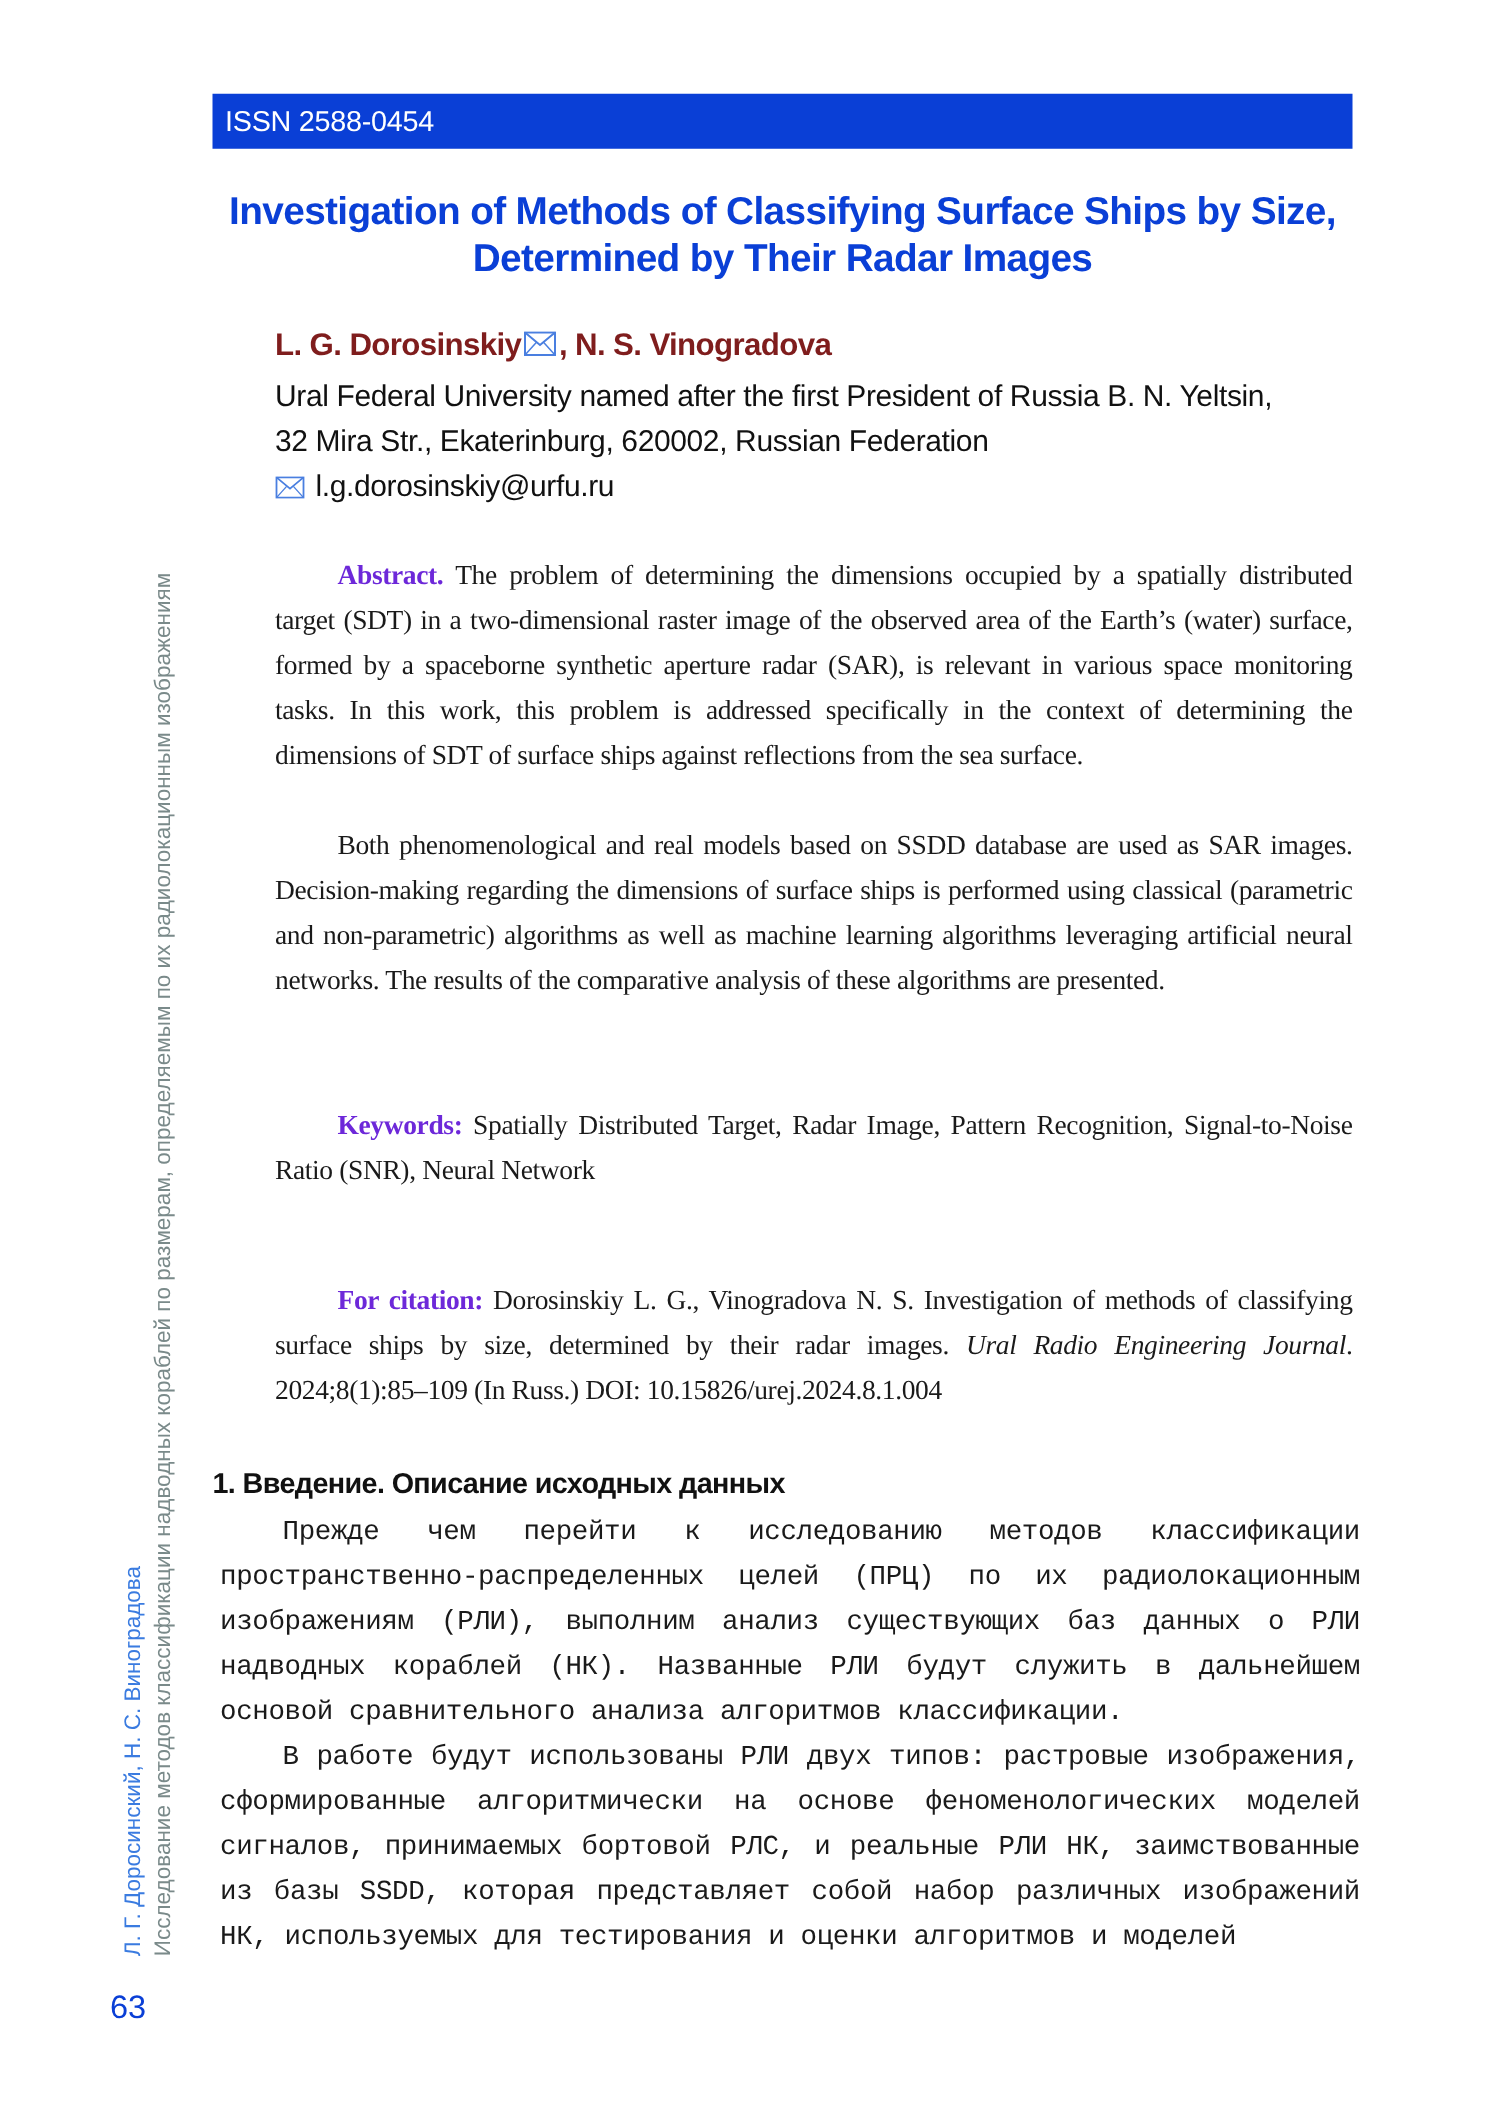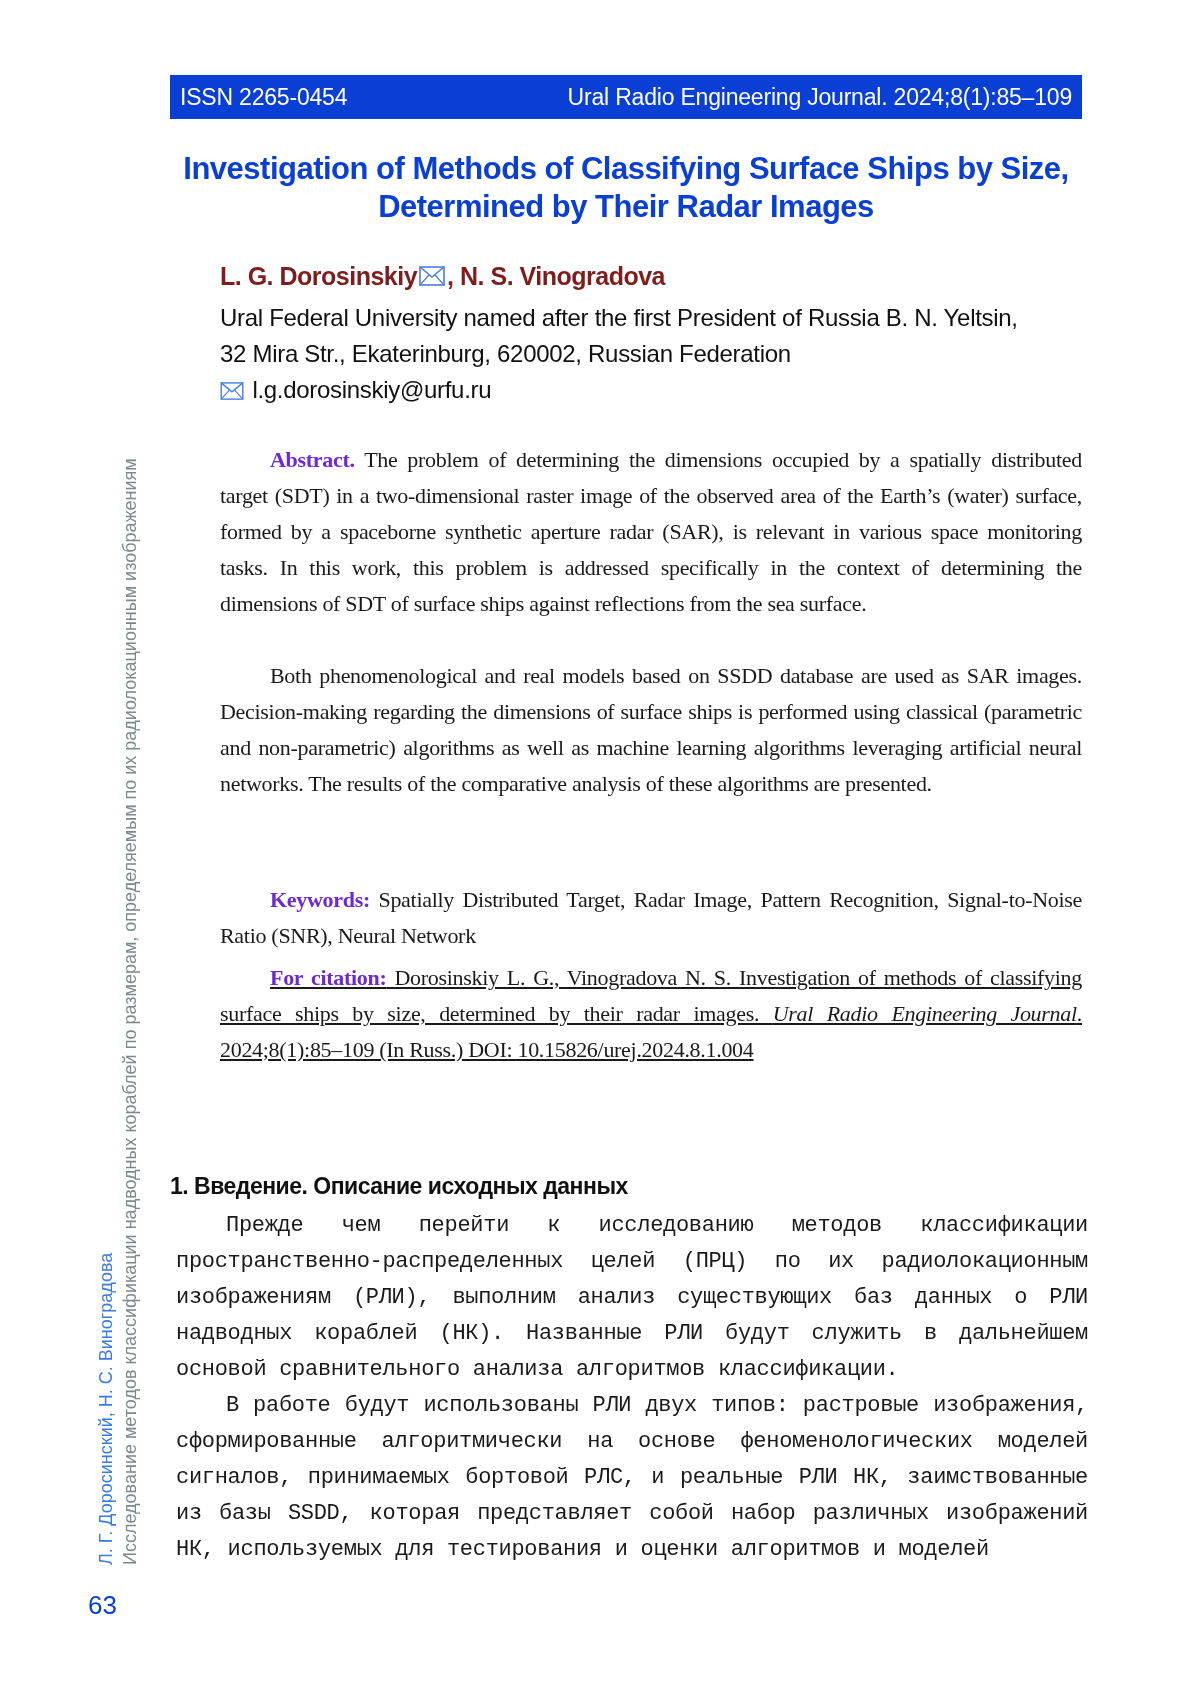--- a/index.html
+++ b/index.html
@@ -17,22 +17,21 @@
   .side { position:absolute; transform-origin:left top; transform:rotate(-90deg); white-space:nowrap; font-family:"Liberation Sans", sans-serif; font-size:18px; }
   .side-authors { left:96px; top:1565px; color:#3a7be0; }
   .side-title { left:120px; top:1565px; color:#7a8a8a; }
   .page-num { position:absolute; left:88px; top:1590px; color:#0a3fd6; font-family:"Liberation Sans", sans-serif; font-size:26px; }
   em { font-style:italic; }
 </style>
 </head>
 <body>
 
 <div class="header-bar">
-  <span>ISSN 2265-0454</span>
-  <span>Ural Radio Engineering Journal. 2024;8(1):85–109</span>
+  <span>ISSN 2588-0454</span>
 </div>
 
 <div class="title">
   <div>Investigation of Methods of Classifying Surface Ships by Size,</div>
   <div>Determined by Their Radar Images</div>
 </div>
 
 <div class="authors">
   <span>L. G. Dorosinskiy</span><svg class="mail-icon" viewBox="0 0 26 20">
       <rect x="1" y="1" width="24" height="18" fill="none" stroke="#4a7fe0" stroke-width="1.6"></rect>
@@ -56,21 +55,21 @@
 
 <div class="para indent" style="top:442px;">
   <span class="blue-lbl">Abstract.</span><span> The problem of determining the dimensions occupied by a spatially distributed target (SDT) in a two-dimensional raster image of the observed area of the Earth’s (water) surface, formed by a spaceborne synthetic aperture radar (SAR), is relevant in various space monitoring tasks. In this work, this problem is addressed specifically in the context of determining the dimensions of SDT of surface ships against reflections from the sea surface.</span>
 </div>
 <div class="para indent" style="top:658px;">Both phenomenological and real models based on SSDD database are used as SAR images. Decision-making regarding the dimensions of surface ships is performed using classical (parametric and non-parametric) algorithms as well as machine learning algorithms leveraging artificial neural networks. The results of the comparative analysis of these algorithms are presented.</div>
 
 <div class="para indent" style="top:882px;">
   <span class="blue-lbl">Keywords:</span><span> Spatially Distributed Target, Radar Image, Pattern Recognition, Signal-to-Noise Ratio (SNR), Neural Network</span>
 </div>
 
-<div class="para indent" style="top:960px;text-decoration:underline;">
+<div class="para indent" style="top:1022px;">
   <span class="blue-lbl">For citation:</span><span> Dorosinskiy L. G., Vinogradova N. S. Investigation of methods of classifying surface ships by size, determined by their radar images. </span><em>Ural Radio Engineering Journal</em><span>. 2024;8(1):85–109 (In Russ.) DOI: 10.15826/urej.2024.8.1.004</span>
 </div>
 
 <div class="section-title">1. Введение. Описание исходных данных</div>
 
 <div class="para body indent" style="top:1208px;">Прежде чем перейти к исследованию методов классификации пространственно-распределенных целей (ПРЦ) по их радиолокационным изображениям (РЛИ), выполним анализ существующих баз данных о РЛИ надводных кораблей (НК). Названные РЛИ будут служить в дальнейшем основой сравнительного анализа алгоритмов классификации.</div>
 <div class="para body indent" style="top:1388px;">В работе будут использованы РЛИ двух типов: растровые изображения, сформированные алгоритмически на основе феноменологических моделей сигналов, принимаемых бортовой РЛС, и реальные РЛИ НК, заимствованные из базы SSDD, которая представляет собой набор различных изображений НК, используемых для тестирования и оценки алгоритмов и моделей</div>
 
 <div class="side side-authors">Л. Г. Доросинский, Н. С. Виноградова</div>
 <div class="side side-title">Исследование методов классификации надводных кораблей по размерам, определяемым по их радиолокационным изображениям</div>

